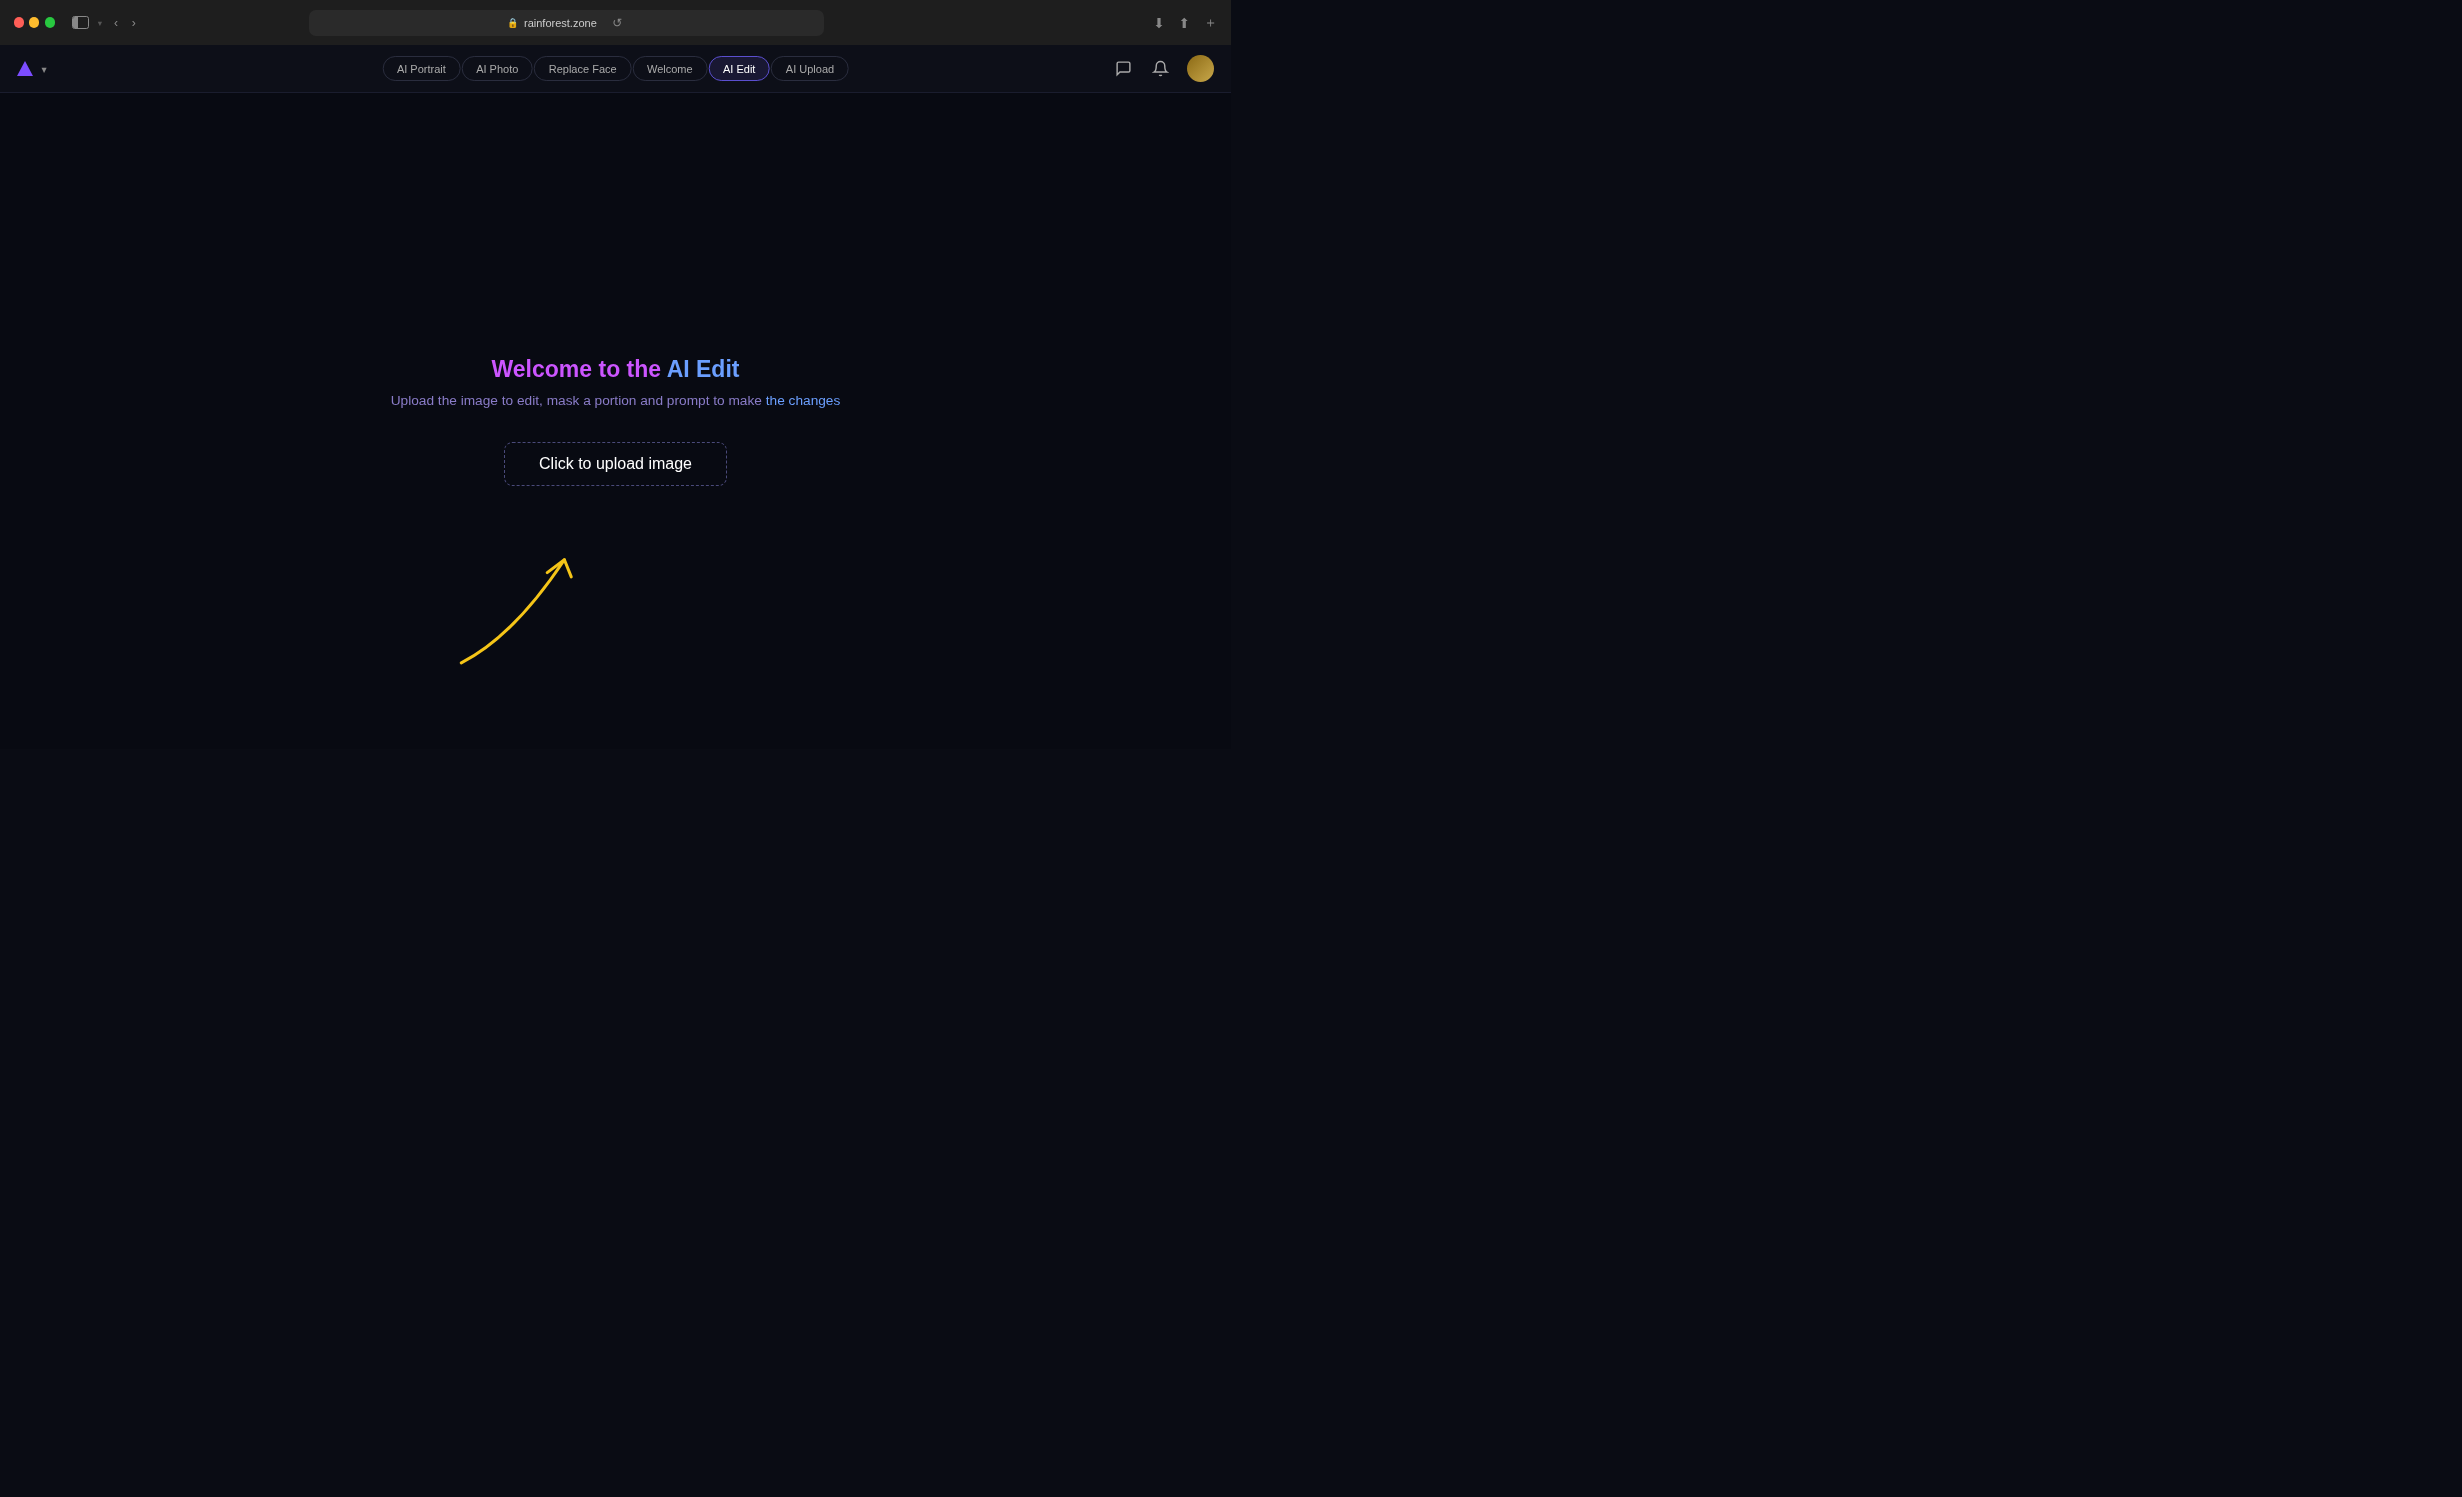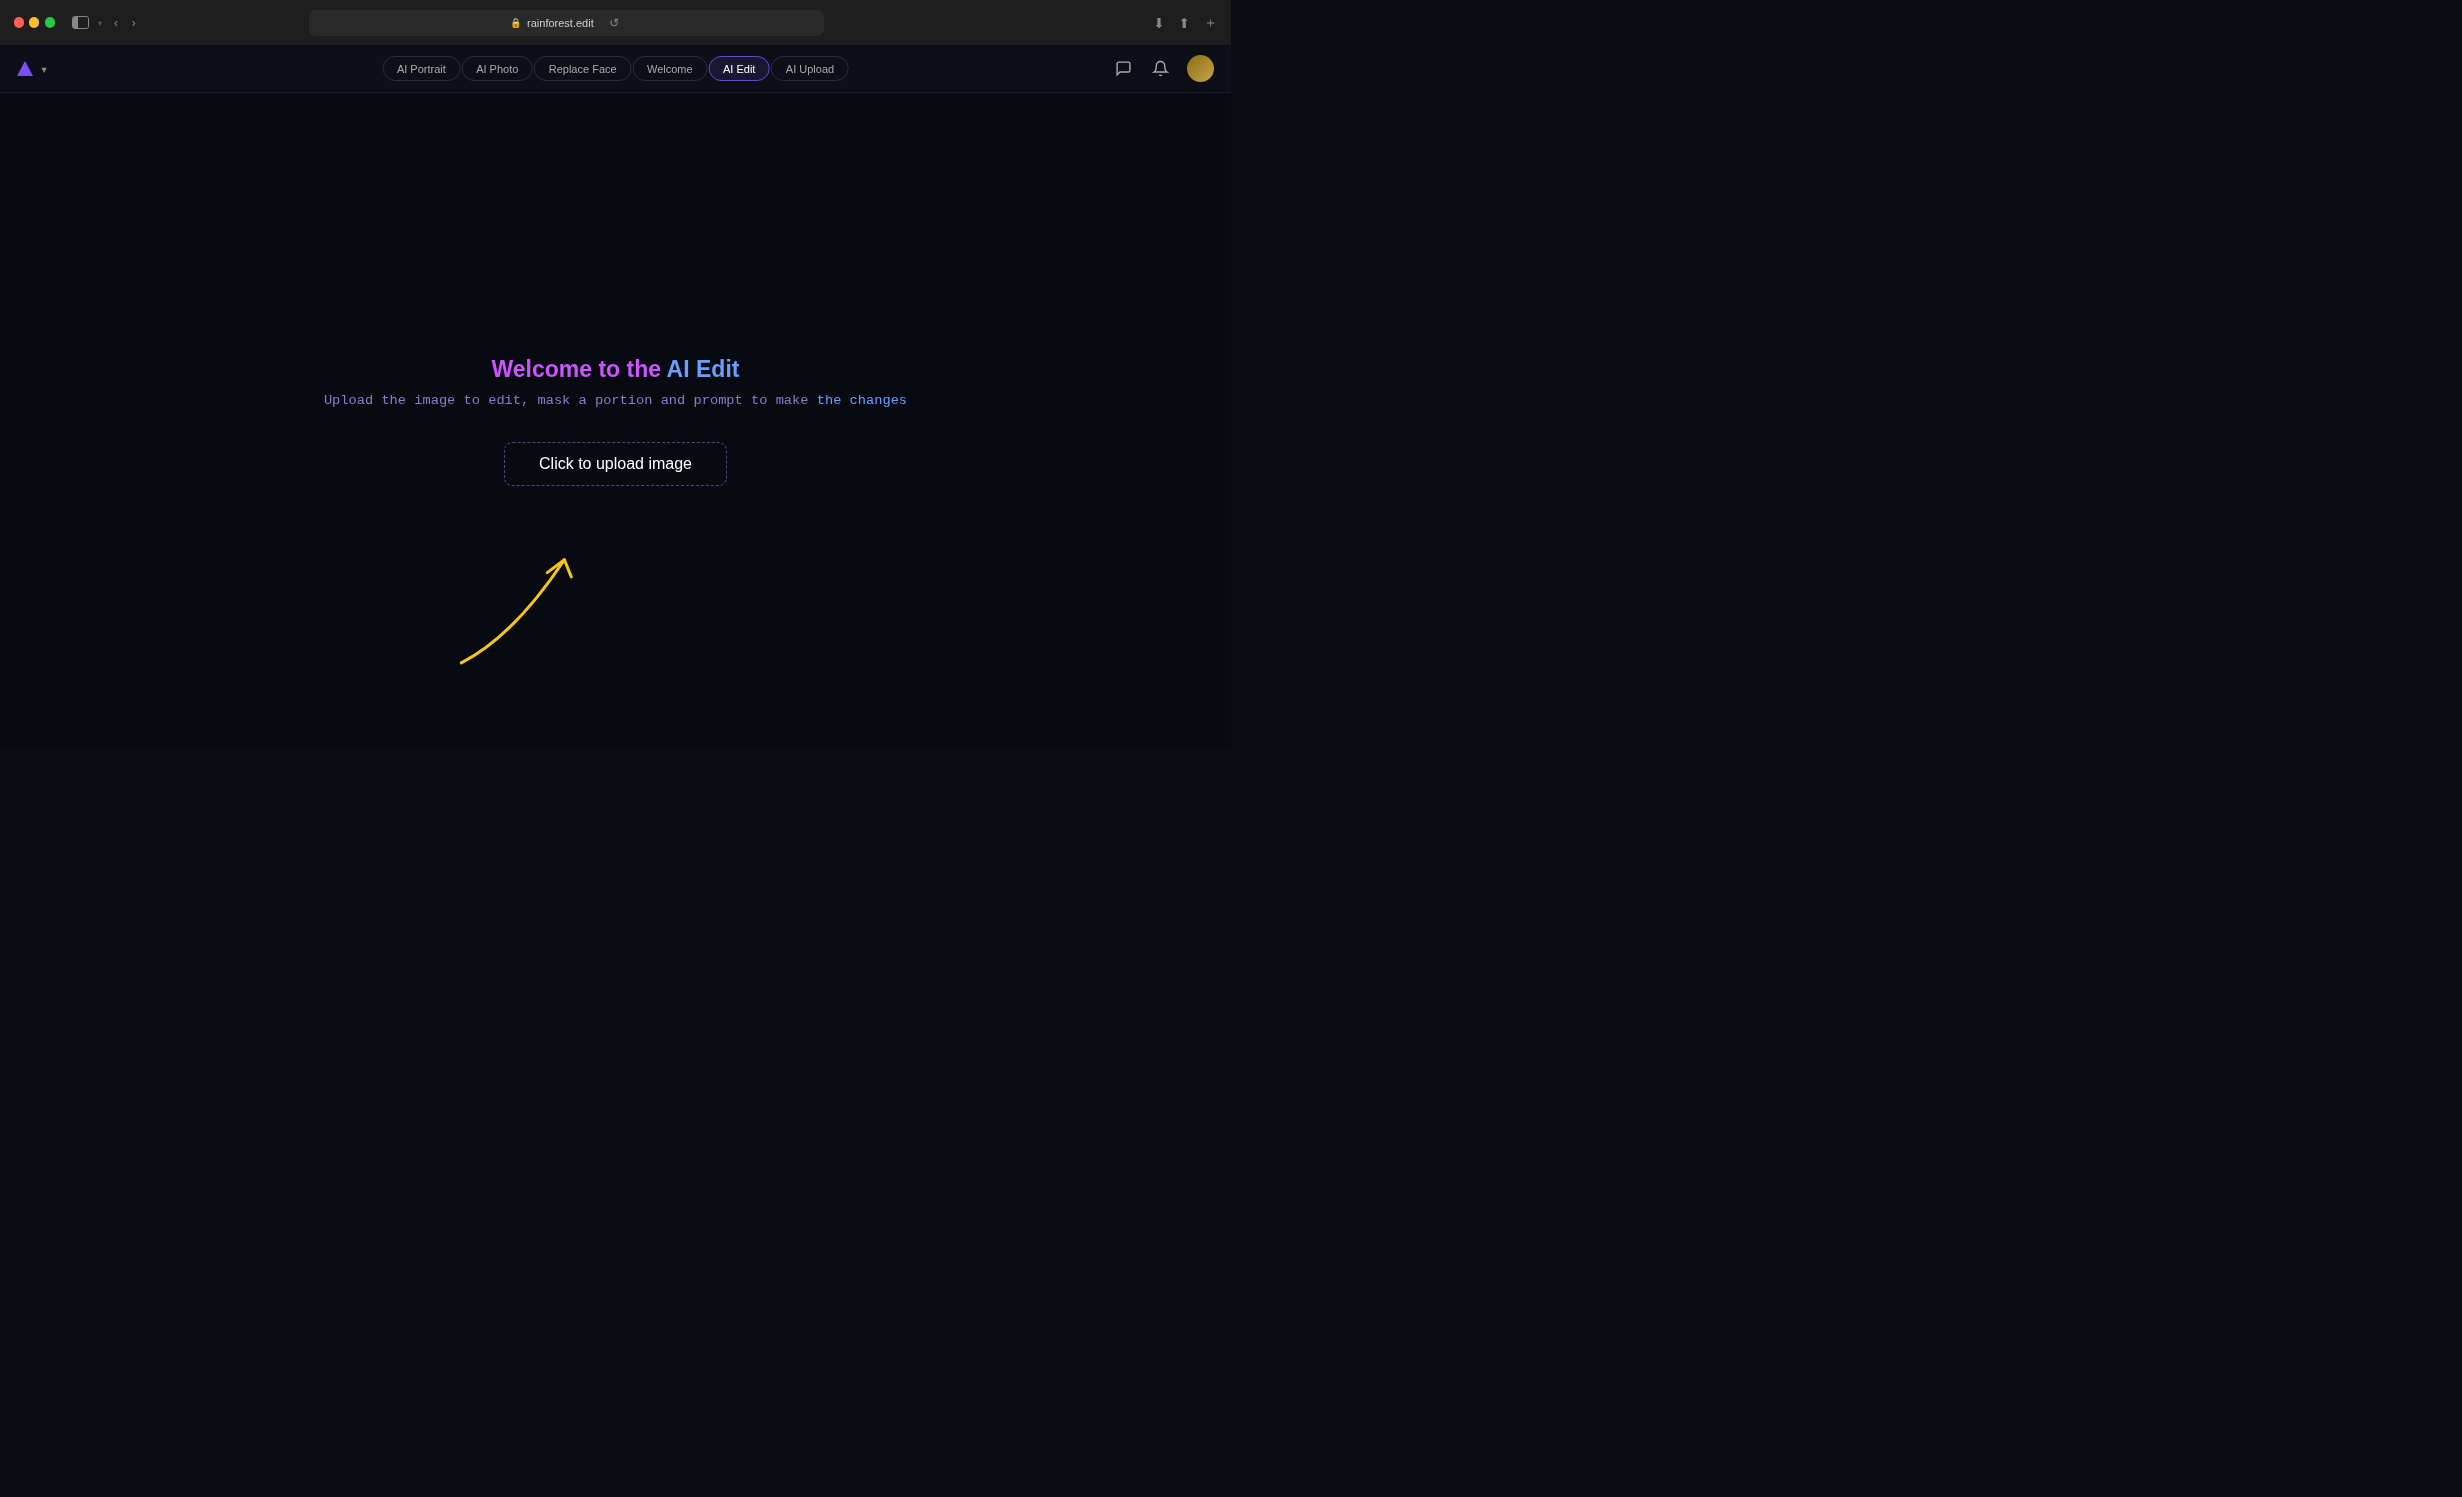--- a/index.html
+++ b/index.html
@@ -227,21 +227,20 @@
     }
 
     .welcome-title .highlight {
       color: #6b9fff;
     }
 
     .welcome-subtitle {
       font-size: 13.7px;
       color: #8a7cc8;
       text-align: left;
-      font-family: Liberation Mono, monospace;
     }
 
     .welcome-subtitle .highlight {
       color: #6b9fff;
     }
 
     .upload-btn {
       padding: 12px 34px;
       border: 1.7px dashed #4a4a7a;
       border-radius: 8.6px;
@@ -276,21 +275,21 @@
   <div class="browser-controls">
     <div class="sidebar-toggle">
       <div class="sidebar-toggle-left"></div>
     </div>
     <span style="font-size:8.6px; color:#555; margin:0 1.7px;">▾</span>
     <button class="browser-btn">‹</button>
     <button class="browser-btn">›</button>
   </div>
   <div class="address-bar">
     <span class="lock-icon">🔒</span>
-    <span>rainforest.edit</span>
+    <span>rainforest.zone</span>
     <button class="browser-btn refresh-btn">↺</button>
   </div>
   <div class="browser-right-controls">
     <span>⬇</span>
     <span>⬆</span>
     <span>＋</span>
   </div>
 </div>
 
 <div class="app-header">

